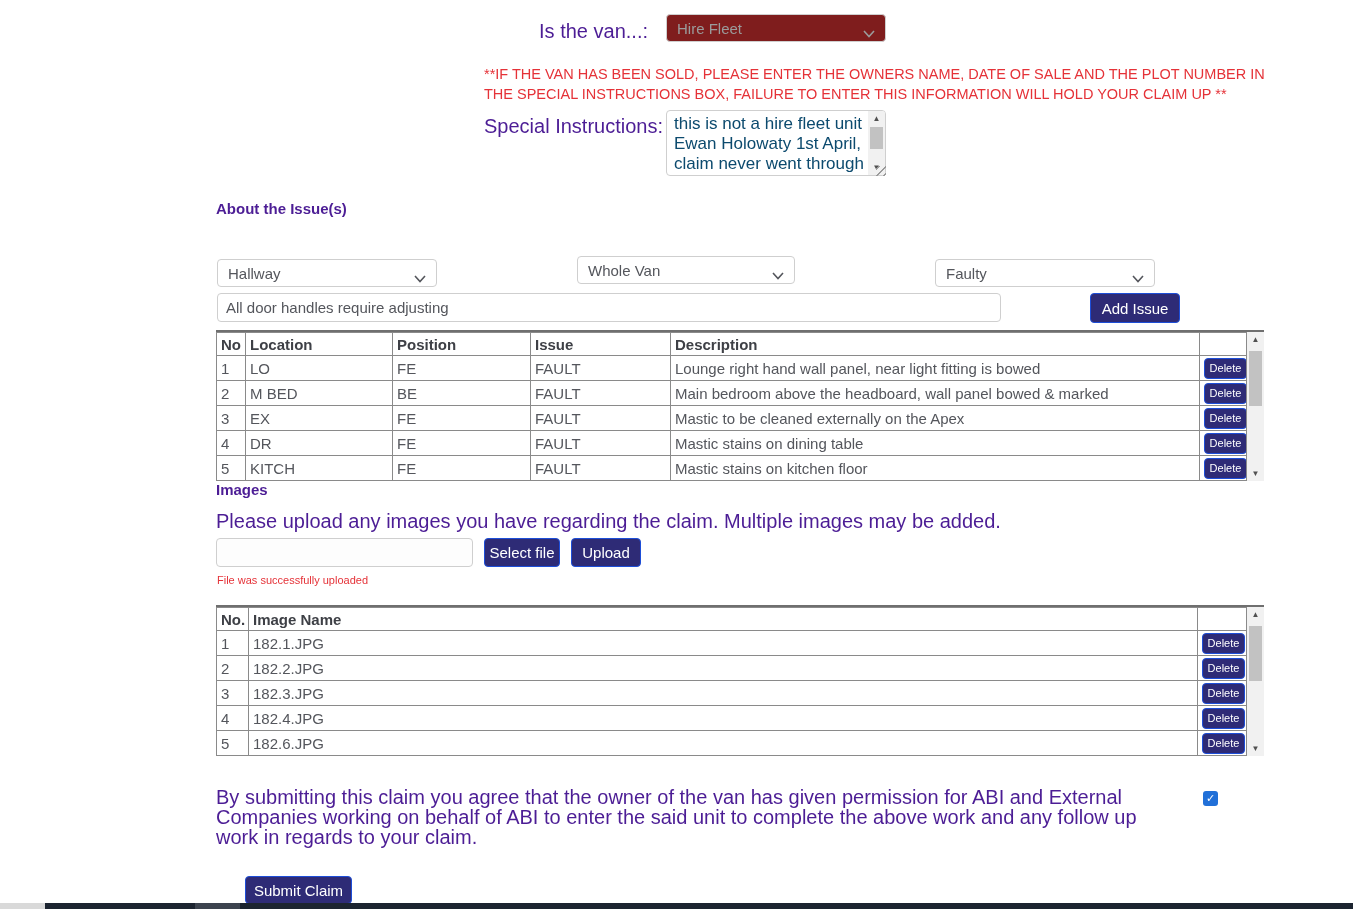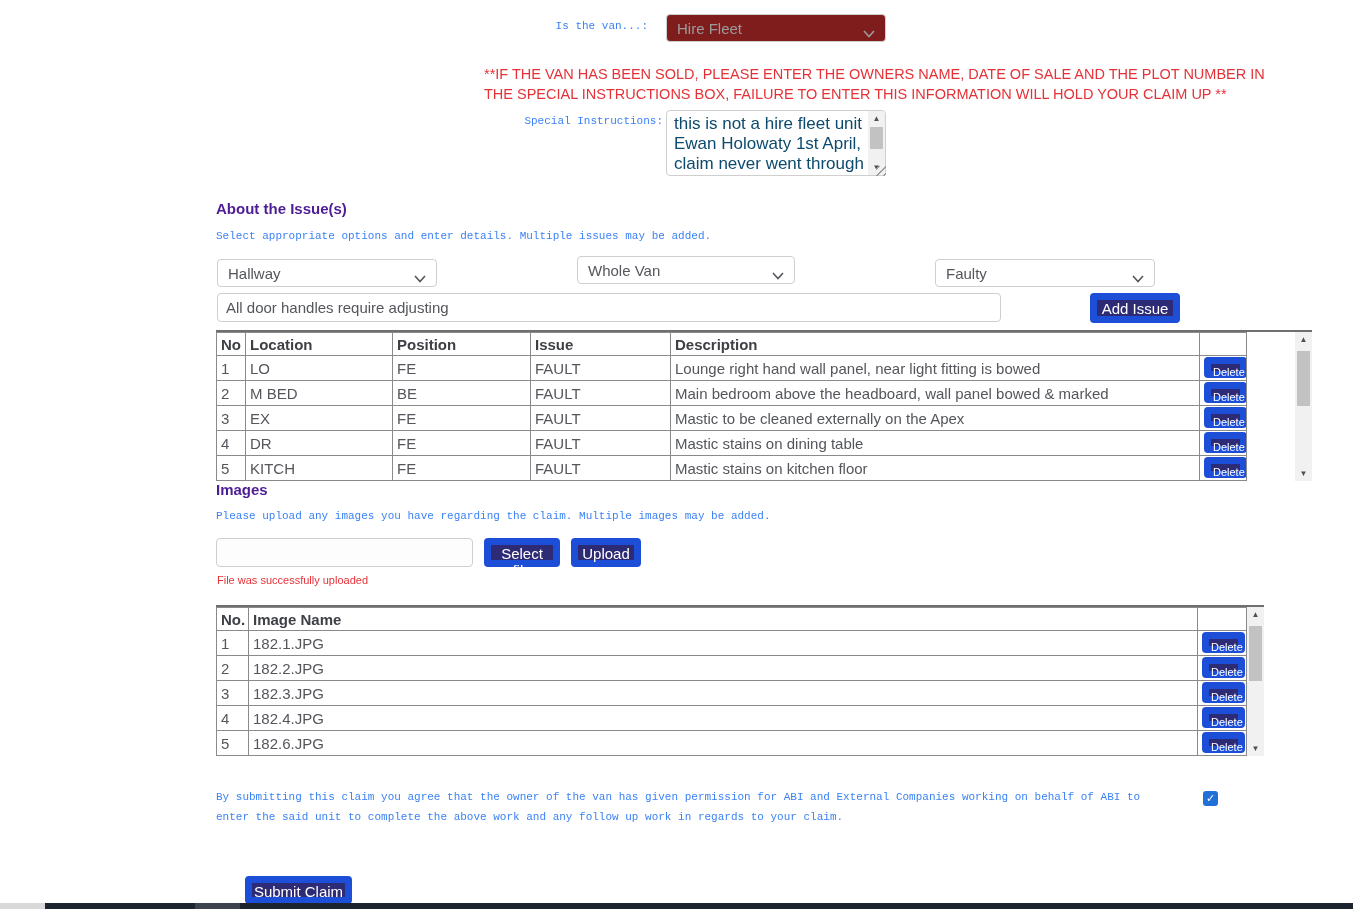--- a/index.html
+++ b/index.html
@@ -1,35 +1,35 @@
 <!DOCTYPE html>
 <html><head>
 <meta charset="utf-8">
 <style>
   * { margin:0; padding:0; box-sizing:border-box; }
   html,body { background:#ffffff; }
   body { font-family:"Liberation Sans", sans-serif; color:#54565c; }
   #screen { position:relative; width:1353px; height:909px; background:#fff; overflow:hidden; }
 
   .abs { position:absolute; }
-  .label { font-size:11px; color:#3b82f6;font-family:Liberation Mono, monospace; }
+  .label { font-size:20px; color:#4c1d95; }
   .heading { font-size:15px; font-weight:bold; color:#4c1d95; }
   .red { color:#e53238; }
 
   
   .select { display:flex; align-items:center; justify-content:space-between;
             border:1px solid #cfcfcf; border-radius:4px; background:#fff;
             height:28px; padding:0 10px; font-size:15px; color:#54565c; cursor:default; }
   .select.disabled { background:#7f1d1d; color:#9b9b9b; }
   .chev { display:inline-block; width:12px; height:8px; }
 
   .text-input { border:1px solid #cfcfcf; border-radius:4px; height:29px; padding:0 8px;
                 font-size:15px; color:#54565c; font-family:"Liberation Sans", sans-serif; width:100%; }
 
-  .btn { background:#2e2b76; color:#fff; border:7px solid #1d4ed8; border-radius:4px;
+  .btn { background:#2e2b76; color:#fff; border:1px solid #1d4ed8; border-radius:4px;
          font-family:"Liberation Sans", sans-serif; font-size:15px; cursor:pointer; }
   .btn-delete { font-size:11px; height:21px; width:43px; border-radius:4px; padding:2px; }
 
   
   .fake-textarea { border:1px solid #cfcfcf; border-radius:4px; background:#fff; display:flex; overflow:hidden; }
   .fta-text { flex:1; padding:3px 0 0 7px; font-size:17px; line-height:20px; white-space:pre-line; color:#0c4a6e; }
 
   
   .vscroll { width:17px; background:#f1f1f1; display:flex; flex-direction:column; align-items:center; }
   .vscroll .arrow { width:17px; height:15px; display:flex; align-items:center; justify-content:center;
@@ -81,21 +81,20 @@
       <div class="arrow">▲</div>
       <div class="track">
           <div class="thumb" style="top:1px; height:22px;"></div>
         </div>
       <div class="arrow">▼</div>
     </div>
   </div>
   <div class="abs resize-grip" style="left:876px; top:166px;"></div>
 
   <div class="abs heading" style="left:216px; top:200px;">About the Issue(s)</div>
-  <div class="abs label" style="left:216px; top:230px;">Select appropriate options and enter details. Multiple issues may be added.</div>
 
   <div class="abs select" style="left:217px; top:259px; width:220px;">
     <span>Hallway</span>
     <span class="chev">
       <svg width="12" height="8" viewBox="0 0 12 8">
           <polyline points="1,1 6,6.5 11,1" fill="none" stroke="#54565c" stroke-width="1.6"></polyline>
         </svg>
     </span>
   </div>
   <div class="abs select" style="left:577px; top:256px; width:218px;">
@@ -111,21 +110,21 @@
     <span class="chev">
       <svg width="12" height="8" viewBox="0 0 12 8">
           <polyline points="1,1 6,6.5 11,1" fill="none" stroke="#54565c" stroke-width="1.6"></polyline>
         </svg>
     </span>
   </div>
 
   <input class="abs text-input" style="left: 217px; top: 293px; width: 784px;" value="All door handles require adjusting">
   <button class="abs btn" style="left:1090px; top:293px; width:90px; height:30px;">Add Issue</button>
 
-  <div class="abs grid-wrap" style="left:216px; top:330px;gap:48px;">
+  <div class="abs grid-wrap" style="left:216px; top:330px;">
     <table class="grid" style="width:1030px;">
       <colgroup>
           <col style="width:29px">
           <col style="width:147px">
           <col style="width:138px">
           <col style="width:140px">
           <col style="width:529px">
           <col style="width:47px">
         </colgroup>
       <thead>

